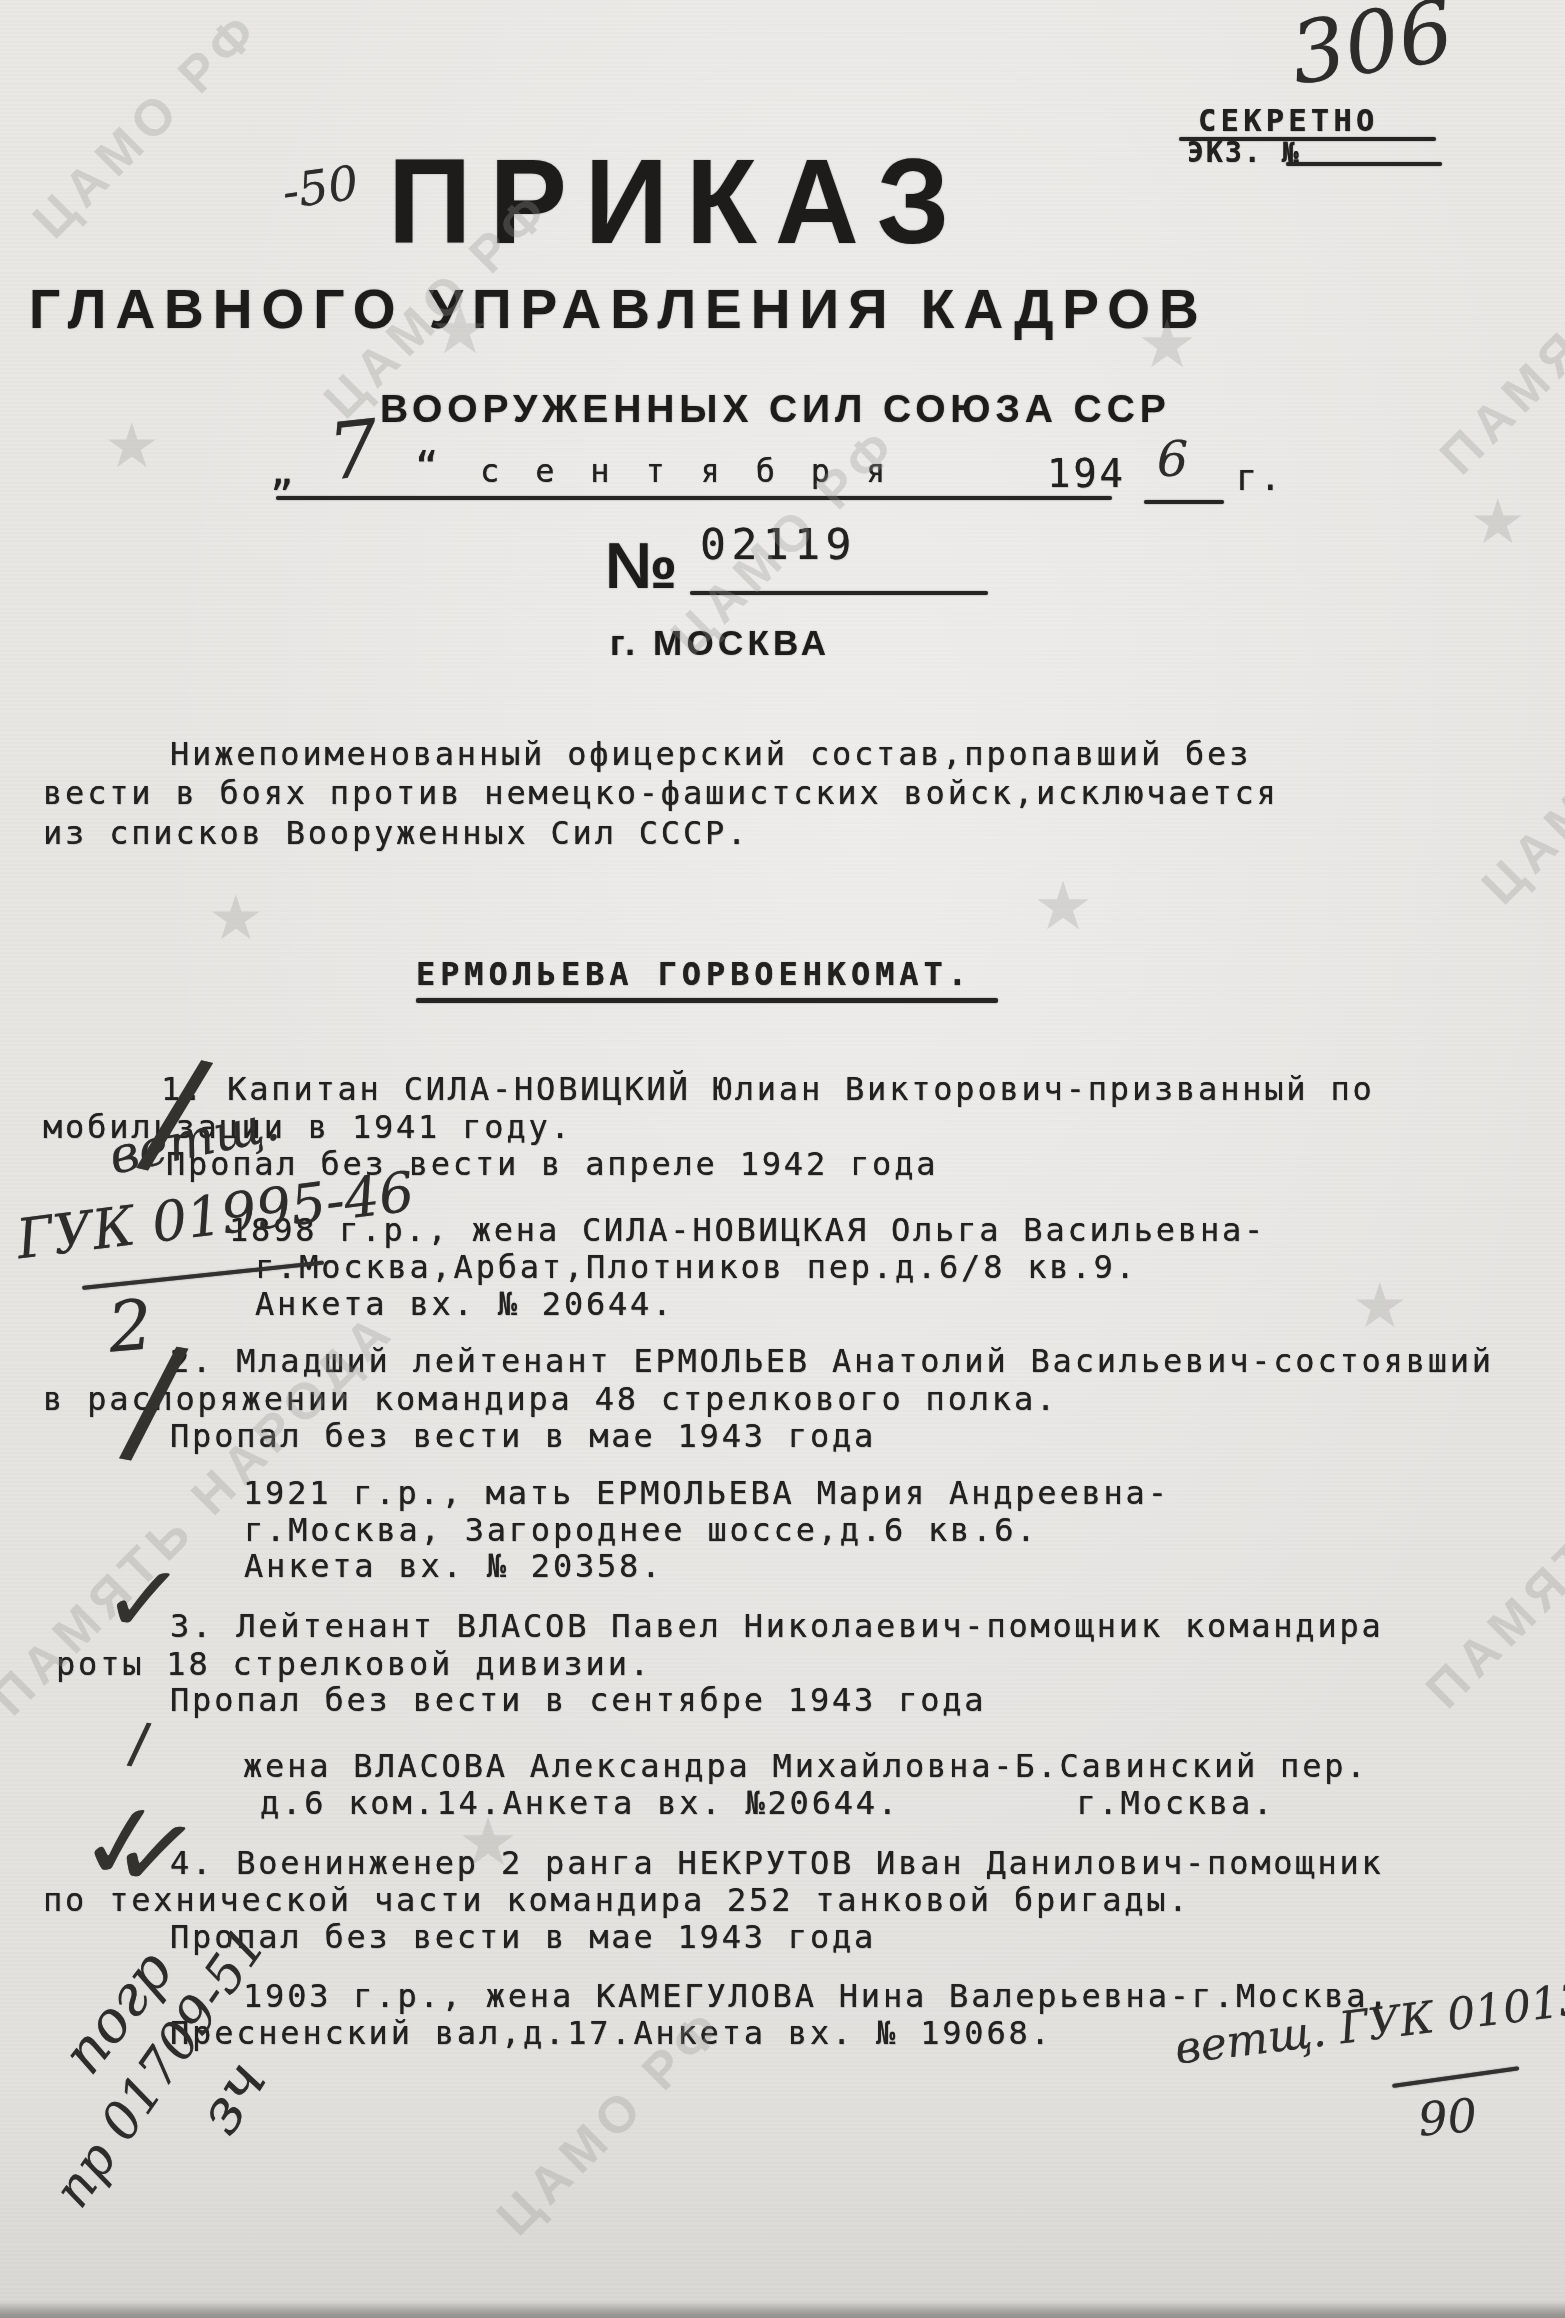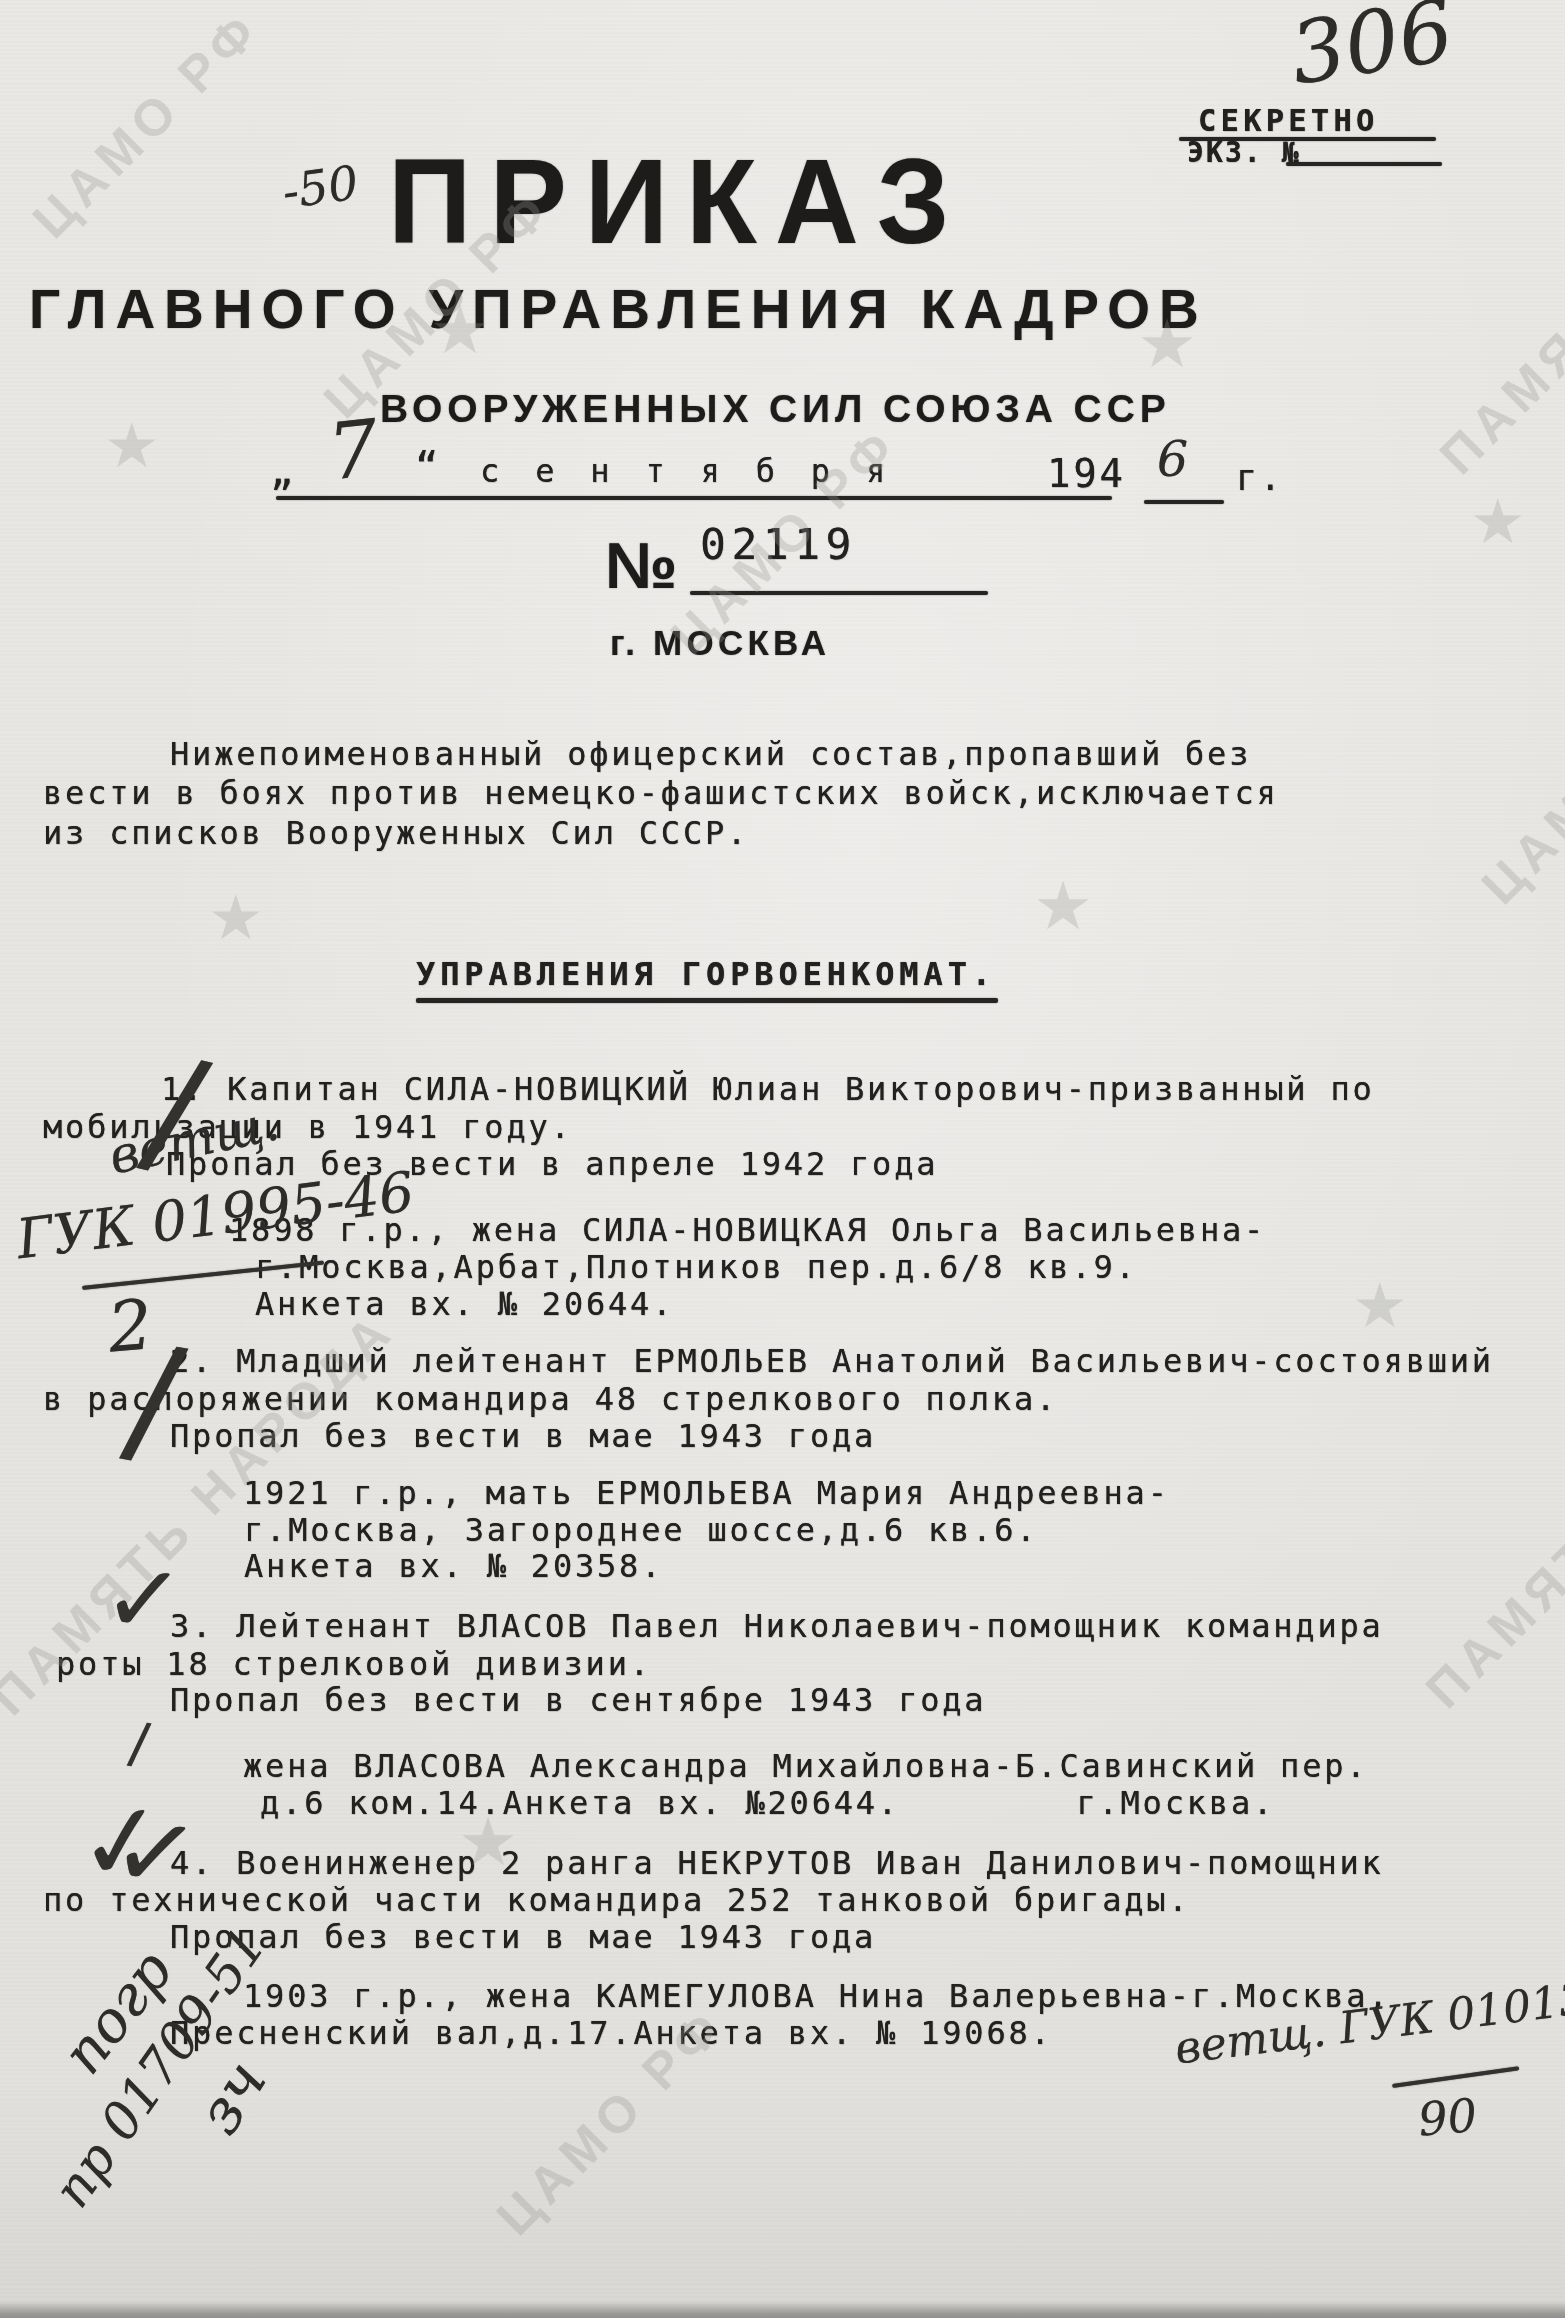--- a/index.html
+++ b/index.html
@@ -88,21 +88,21 @@
   <div class="typed" style="left:480px;top:452px;font-size:32px;letter-spacing:8.3px;">с е н т я б р я</div>
   <div class="typed" style="left:1047px;top:451px;font-size:39px;">194</div>
   <div class="hand" style="left:1157px;top:431px;font-size:49px;">6</div>
   <div class="typed" style="left:1236px;top:458px;font-size:35px;">г.</div>
 
   <div class="display" style="left:605px;top:528px;font-size:65px;">№</div>
   <div class="typed" style="left:700px;top:519px;font-size:43px;letter-spacing:5.5px;">02119</div>
 
   <div class="display" style="left:610px;top:623px;font-size:35px;letter-spacing:4.2px;">г. МОСКВА</div>
 
-  <div class="typed section-head" style="left:416px;top:955px;font-size:32px;letter-spacing:4.9px;">УПРАВЛЕНИЯ ГОРВОЕНКОМАТ.</div>
+  <div class="typed section-head" style="left:416px;top:955px;font-size:32px;letter-spacing:4.9px;">ЕРМОЛЬЕВА ГОРВОЕНКОМАТ.</div>
 
   <div id="dyn">
       <div class="typed" style="left: 170px; top: 735px;">Нижепоименованный офицерский состав,пропавший без</div>
       <div class="typed" style="left: 43px; top: 774px;">вести в боях против немецко-фашистских войск,исключается</div>
       <div class="typed" style="left: 43px; top: 814px;">из списков Вооруженных Сил СССР.</div>
       <div class="typed" style="left: 161px; top: 1070px; text-align: right;">1. Капитан СИЛА-НОВИЦКИЙ Юлиан Викторович-призванный по</div>
       <div class="typed" style="left: 43px; top: 1108px;">мобилизации в 1941 году.</div>
       <div class="typed" style="left: 166px; top: 1145px;">Пропал без вести в апреле 1942 года</div>
       <div class="typed" style="left: 229px; top: 1211px;">1898 г.р., жена СИЛА-НОВИЦКАЯ Ольга Васильевна-</div>
       <div class="typed" style="left: 255px; top: 1248px;">г.Москва,Арбат,Плотников пер.д.6/8 кв.9.</div>

